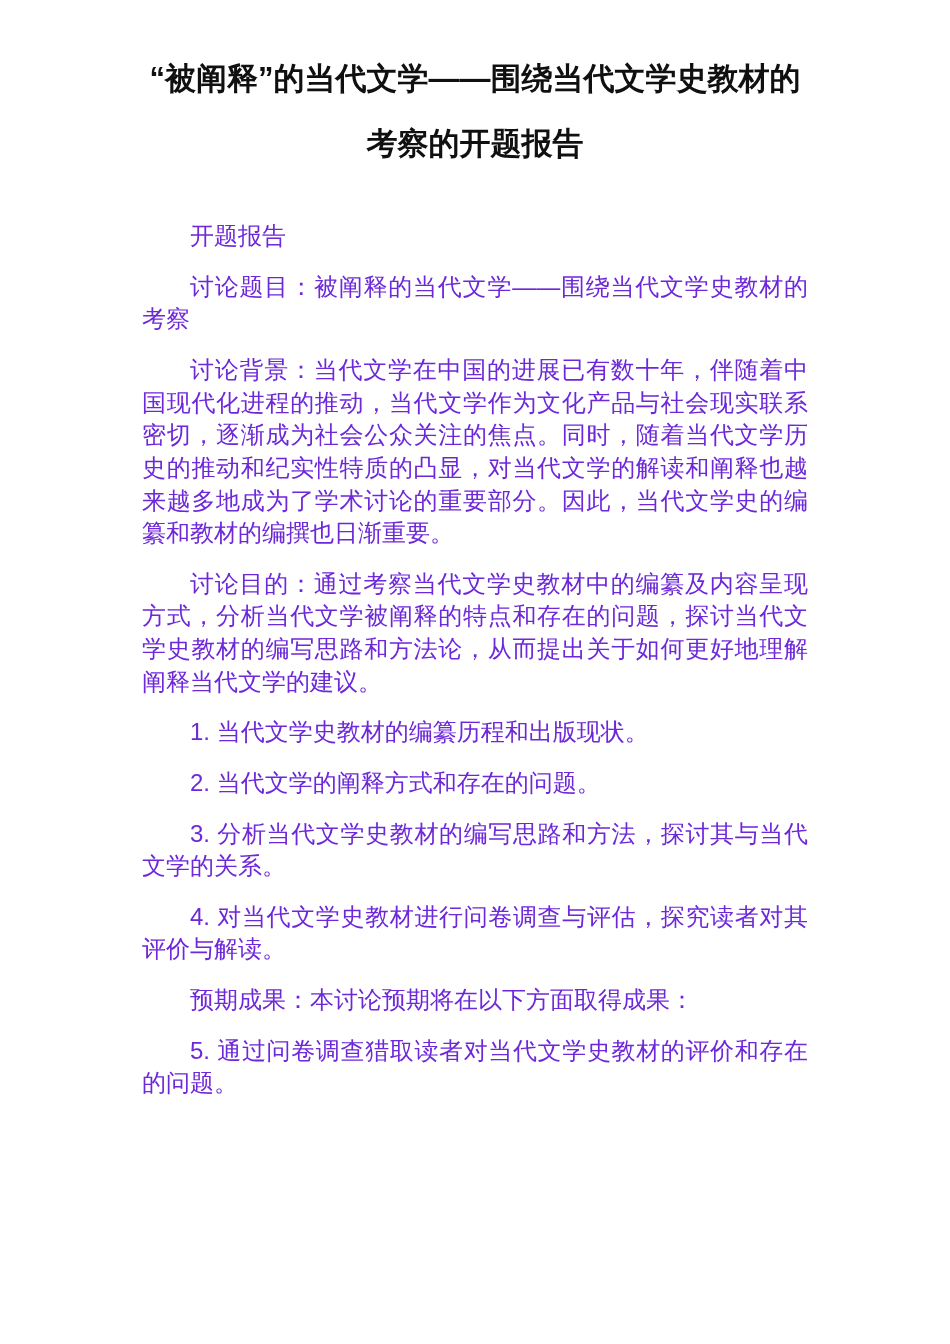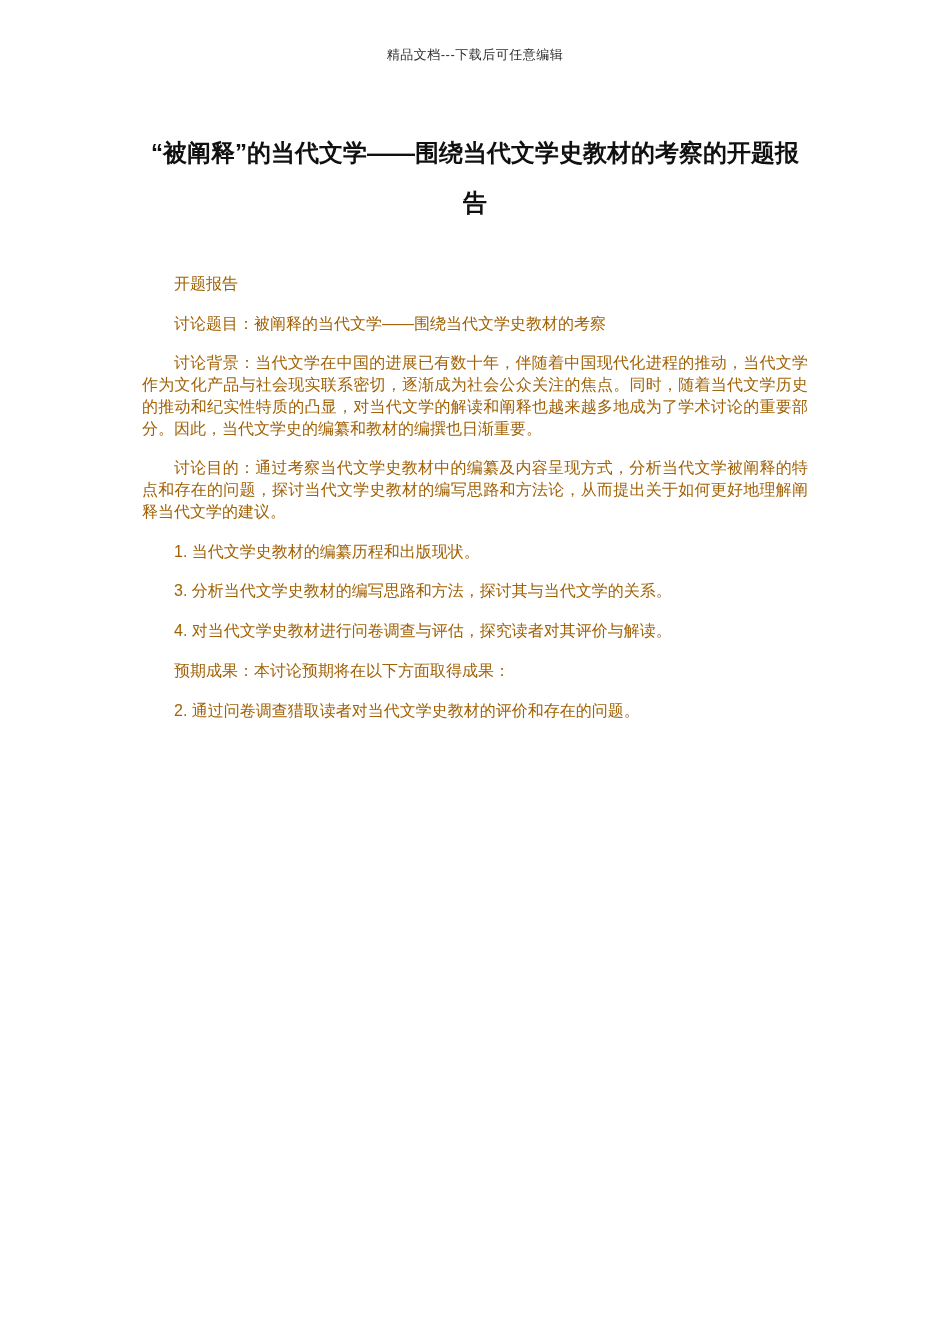--- a/index.html
+++ b/index.html
@@ -21,52 +21,52 @@
     padding: 46px 142px 60px 142px;
   }
   .watermark {
     text-align: center;
     font-size: 13px;
     letter-spacing: 0.5px;
     color: #2d2d2d;
     margin: 0 0 64px 0;
   }
   .doc-title {
-    font-size: 24px;
+    font-size: 31px;
     font-weight: bold;
     color: #101010;
     text-align: center;
     line-height: 2.1;
     margin: 0 0 44px 0;
   }
   .content p {
-    font-size: 16px;
+    font-size: 24px;
     line-height: 1.36;
-    color: #a16207;
+    color: #6d28d9;
     margin: 0 0 18px 0;
     text-indent: 2em;
     text-align: justify;
     text-justify: inter-ideograph;
     word-break: break-all;
   }
 </style>
 </head>
 <body>
 
 <div class="page">
 
-  <div class="watermark">精品文档---下载后可任意编辑</div>
 
   <h1 class="doc-title">“被阐释”的当代文学——围绕当代文学史教材的考察的开题报告</h1>
 
   <div class="content">
     <p>开题报告</p>
     <p>讨论题目：被阐释的当代文学——围绕当代文学史教材的考察</p>
     <p>讨论背景：当代文学在中国的进展已有数十年，伴随着中国现代化进程的推动，当代文学作为文化产品与社会现实联系密切，逐渐成为社会公众关注的焦点。同时，随着当代文学历史的推动和纪实性特质的凸显，对当代文学的解读和阐释也越来越多地成为了学术讨论的重要部分。因此，当代文学史的编纂和教材的编撰也日渐重要。</p>
     <p>讨论目的：通过考察当代文学史教材中的编纂及内容呈现方式，分析当代文学被阐释的特点和存在的问题，探讨当代文学史教材的编写思路和方法论，从而提出关于如何更好地理解阐释当代文学的建议。</p>
     <p>1. 当代文学史教材的编纂历程和出版现状。</p>
+    <p>2. 当代文学的阐释方式和存在的问题。</p>
     <p>3. 分析当代文学史教材的编写思路和方法，探讨其与当代文学的关系。</p>
     <p>4. 对当代文学史教材进行问卷调查与评估，探究读者对其评价与解读。</p>
     <p>预期成果：本讨论预期将在以下方面取得成果：</p>
-    <p>2. 通过问卷调查猎取读者对当代文学史教材的评价和存在的问题。</p>
+    <p>5. 通过问卷调查猎取读者对当代文学史教材的评价和存在的问题。</p>
   </div>
 
 </div>
 
 </body></html>

